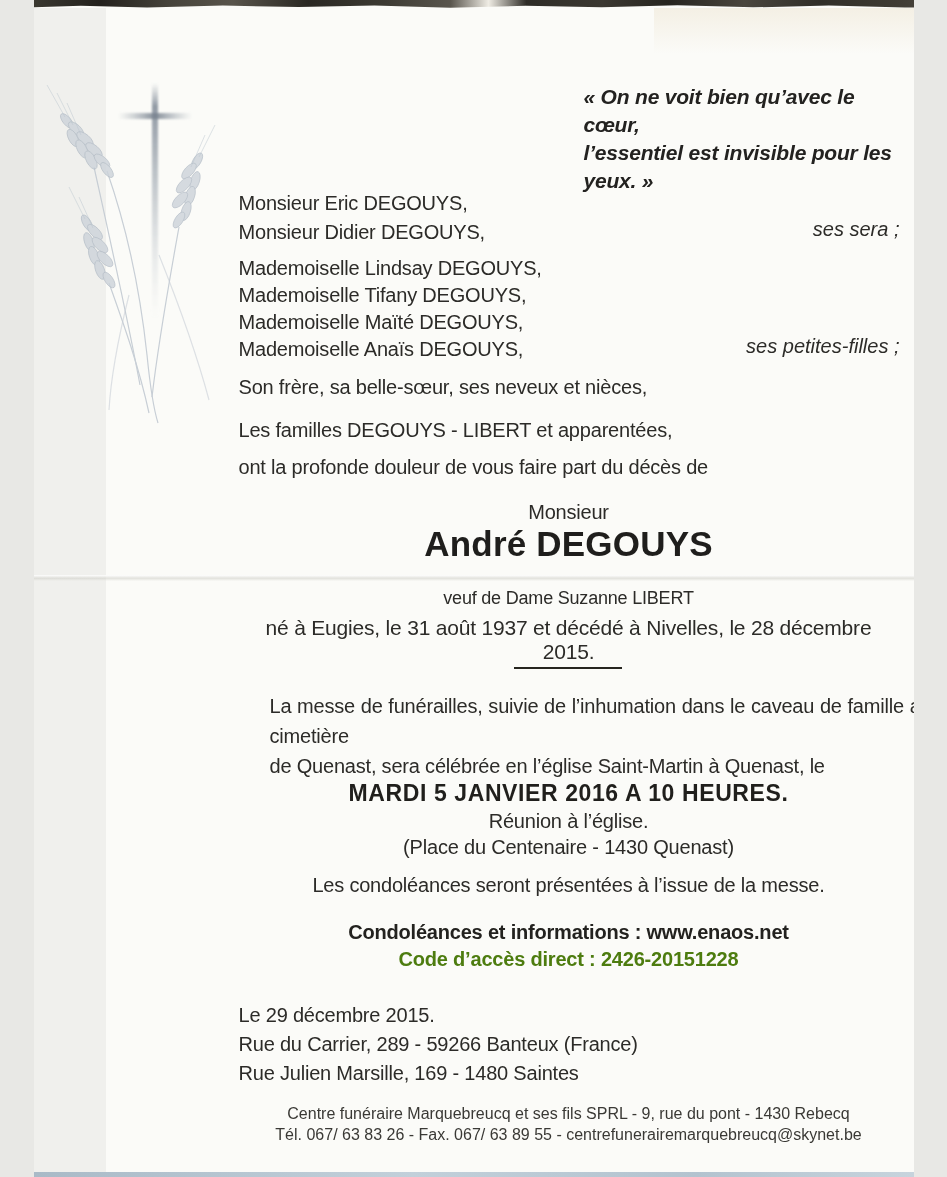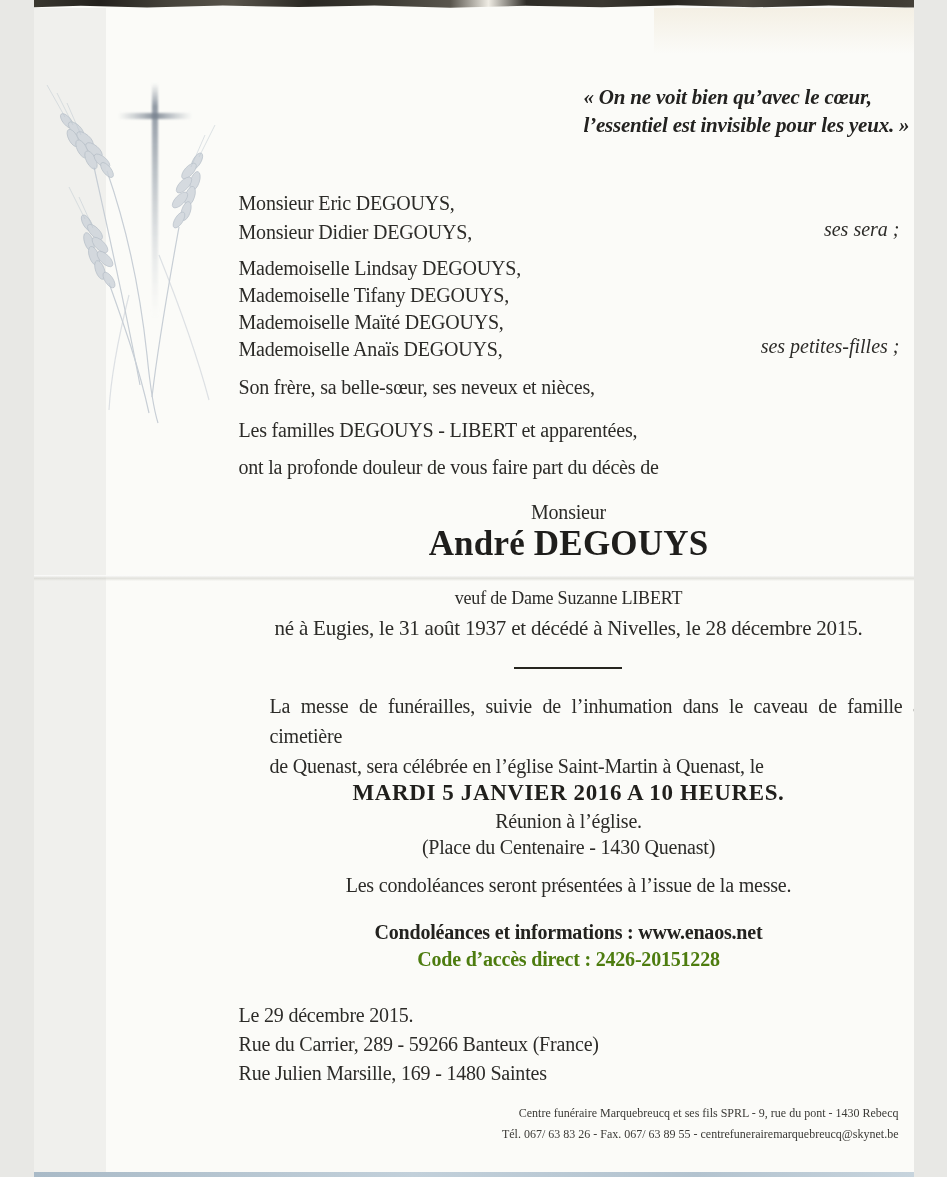--- a/index.html
+++ b/index.html
@@ -2,21 +2,21 @@
 <html><head>
 <meta charset="utf-8">
 <style>
   html,body { margin:0; padding:0; background:#e8e8e5; }
   .page {
     position:relative;
     width:880px; height:1177px;
     margin:0 auto;
     background:#fbfbf8;
     overflow:hidden;
-    font-family:Liberation Serif, serif;
+    font-family:Liberation Sans, sans-serif;
     color:#2c2b28;
     font-size:20px;
     letter-spacing:-0.2px;
   }
   
   .scan-top-strip {
     position:absolute; top:0; left:0; width:947px; height:8px;
     background:linear-gradient(90deg,#3a3830 0%,#23211d 7%,#45423a 14%,#58544b 21%,#2a2823 29%,#3c3a33 37%,#5a564e 44%,#efece4 48%,#2e2c27 52%,#3b3831 60%,#26241f 67%,#4a463e 75%,#302e28 83%,#3f3b33 91%,#56524a 100%);
     clip-path:polygon(0 0,100% 0,100% 78%,92% 95%,84% 70%,76% 92%,68% 66%,60% 90%,52% 72%,44% 96%,36% 68%,28% 88%,20% 70%,12% 94%,5% 72%,0 90%);
   }
@@ -68,21 +68,21 @@
   .ceremony-intro { top:691px; left:204px; width:662px; line-height:30px;margin-left:32px; }
   .ceremony-intro .justify-line { text-align:justify; text-align-last:justify; }
   .datetime-line { top:780px; font-size:23px; font-weight:bold; letter-spacing:0.6px; color:#201f1c; }
   .meeting-line { top:810px; }
   .place-line { top:836px; }
   .condolences-line { top:874px; }
   .online-info { top:921px; font-weight:bold; color:#23221f; }
   .online-access { top:948px; font-weight:bold; color:#4d7c0f; }
 
   .addresses { top:1001px; left:205px; width:600px; line-height:29px; }
-  .funeral-home { top:1103px; left:205px; width:660px; text-align:right; font-size:12px; line-height:21px; letter-spacing:0; color:#3a3935; }
+  .funeral-home { top:1103px; left:205px; width:660px; text-align:center; font-size:16px; line-height:21px; letter-spacing:0; color:#3a3935; }
 </style>
 </head>
 <body>
 
 <div class="page">
 
   <div class="scan-top-strip"></div>
   <div class="left-band"></div>
   <div class="corner-tint"></div>
   <div class="fold-crease"></div>

